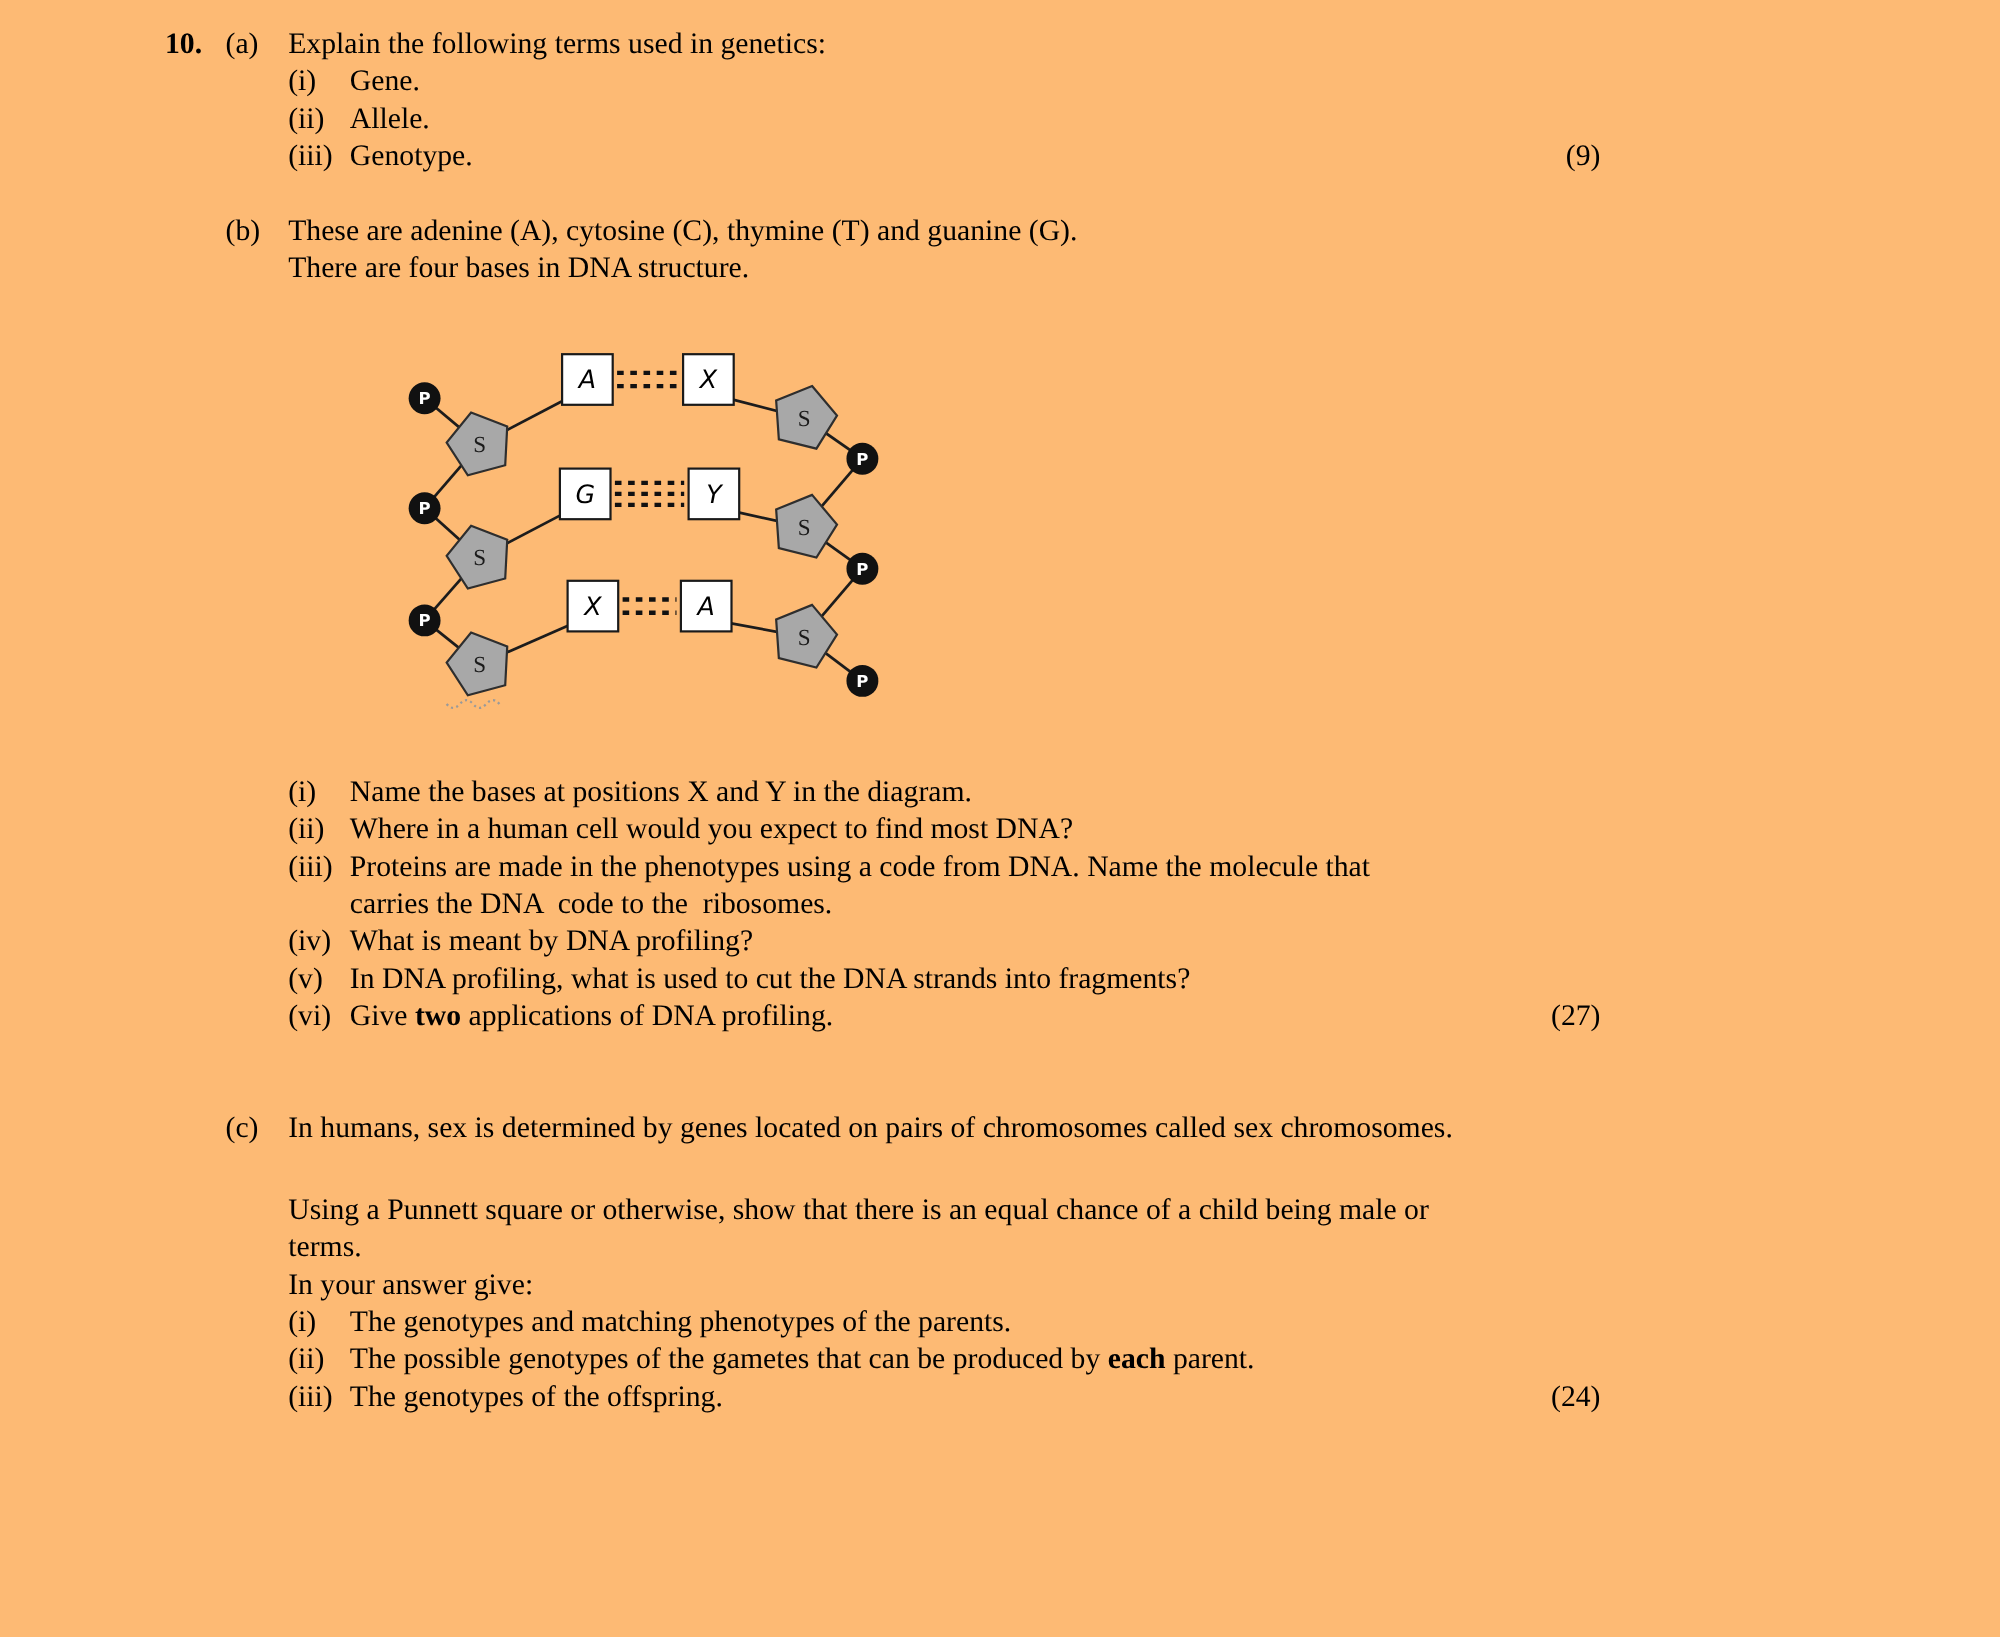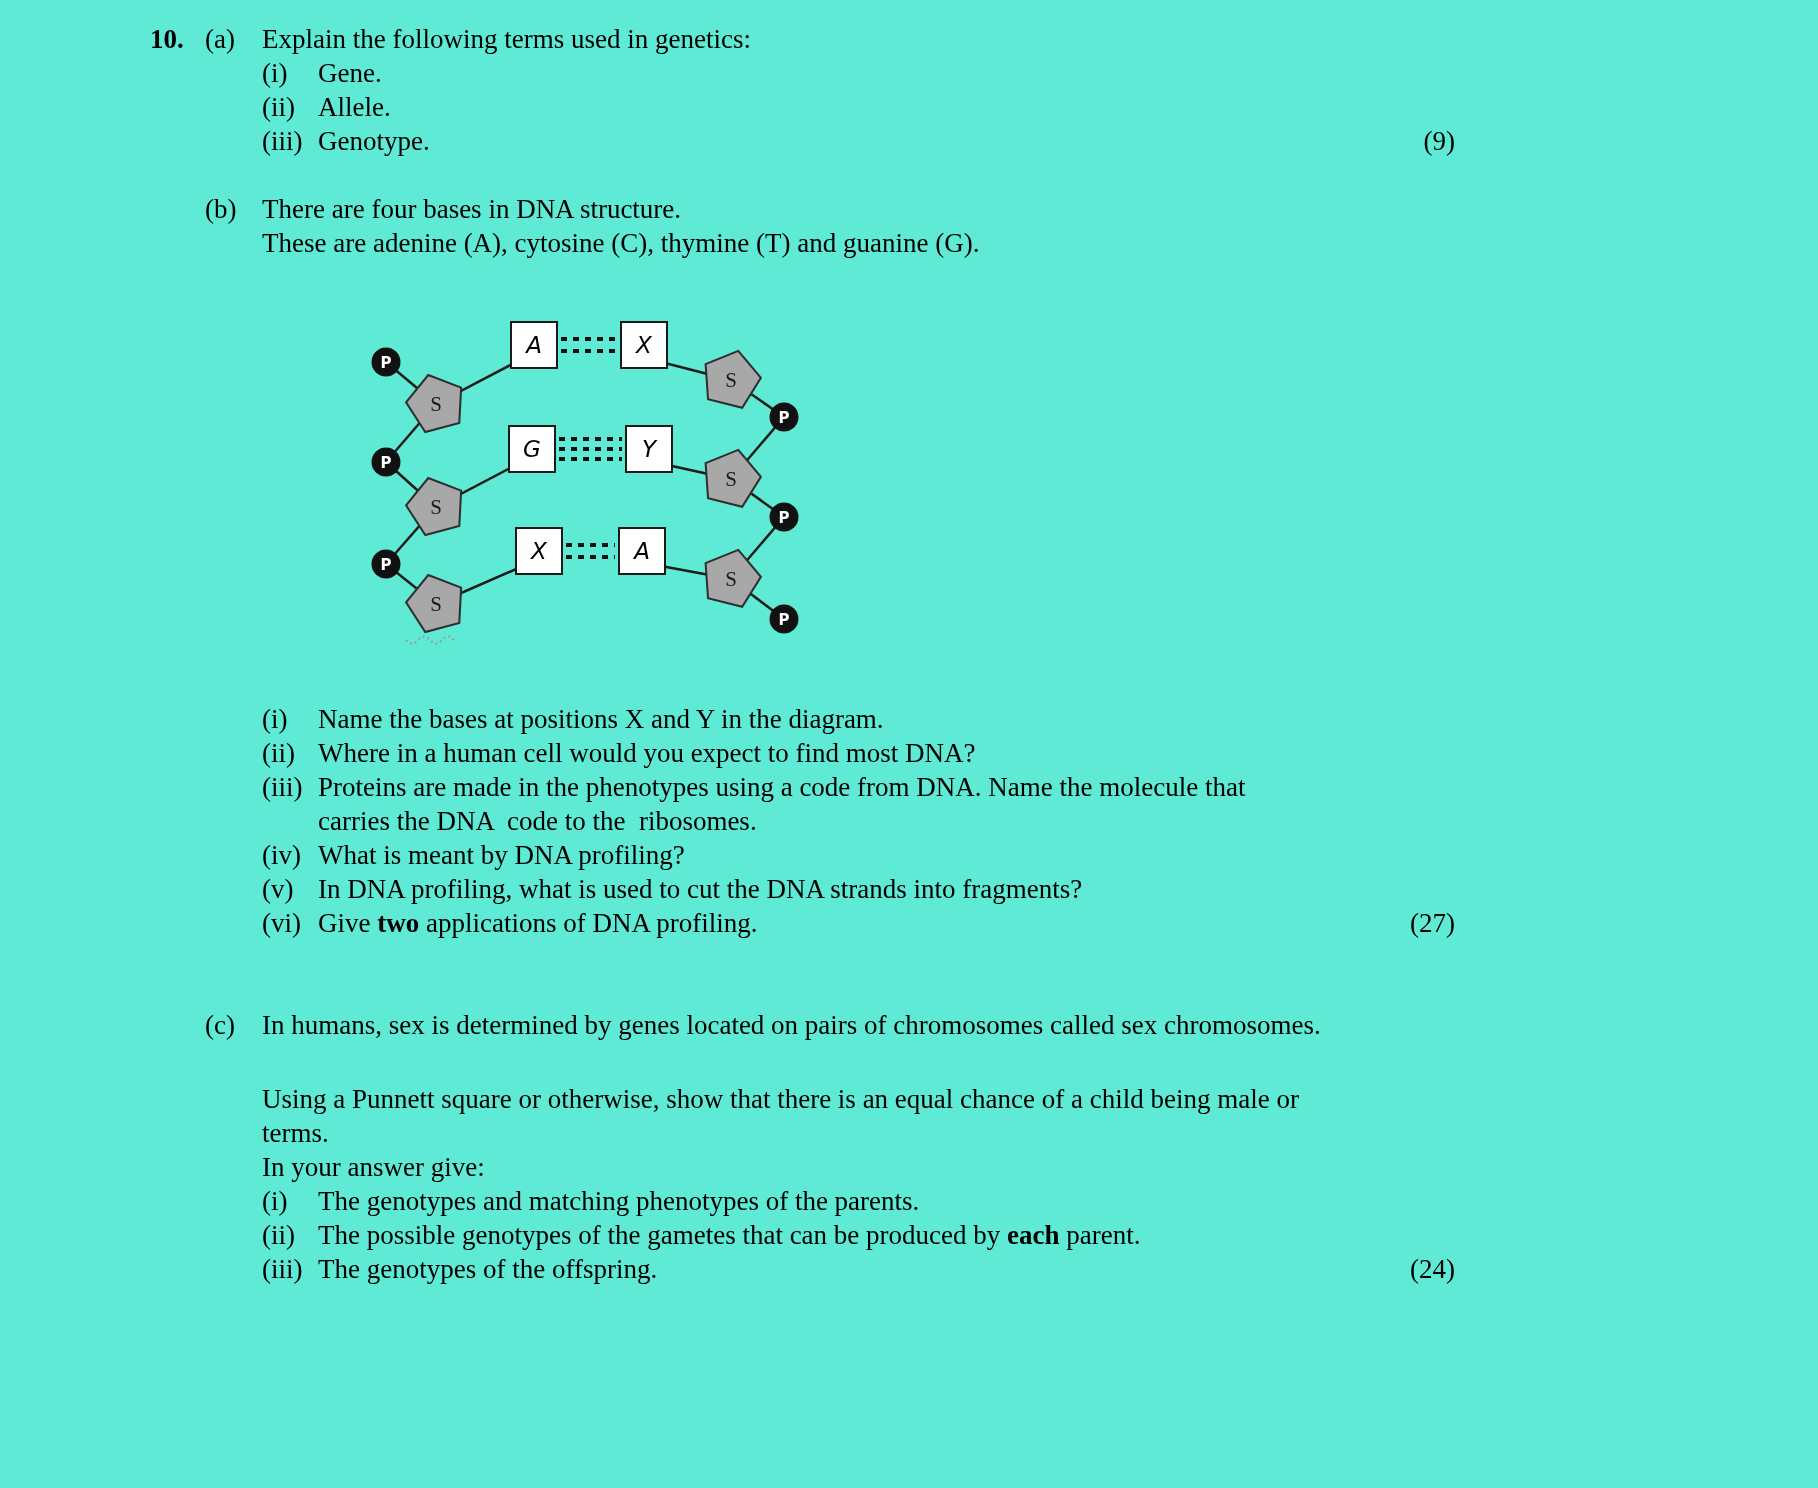--- a/index.html
+++ b/index.html
@@ -1,20 +1,20 @@
 <!DOCTYPE html>
 <html><head>
 <meta charset="utf-8">
 <style>
   html, body { margin: 0; padding: 0; background: #ffffff; }
   .page {
     position: relative;
     width: 1818px;
     height: 1488px;
-    background: #5eead4;
+    background: #fdba74;
     color: #000000;
     font-family: "Liberation Serif", serif;
     font-size: 27px;
     line-height: 34px;
     overflow: hidden;
   }
   .content {
     position: absolute;
     left: 150px;
     top: 22px;
@@ -75,22 +75,22 @@
           </div>
           <div class="marks">(9)</div>
         </div>
       </div>
     </div>
 
     <div class="part part-b">
       <div class="qnum"></div>
       <div class="plabel">(b)</div>
       <div class="pbody">
+        <div>These are adenine (A), cytosine (C), thymine (T) and guanine (G).</div>
         <div>There are four bases in DNA structure.</div>
-        <div>These are adenine (A), cytosine (C), thymine (T) and guanine (G).</div>
 
         <div class="diagram-wrap">
           <svg width="460" height="338" viewBox="0 0 460 338">
             <defs>
               <polygon id="pent" points="0,-30 28.5,-9.3 17.6,24.3 -17.6,24.3 -28.5,-9.3" fill="#a8a8a8" stroke="#2e2e2e" stroke-width="2"></polygon>
             </defs>
 
             <g stroke="#1c1c1c" stroke-width="2.5">
               <line x1="28" y1="48" x2="78" y2="90"></line>
               <line x1="78" y1="90" x2="162" y2="46"></line>

